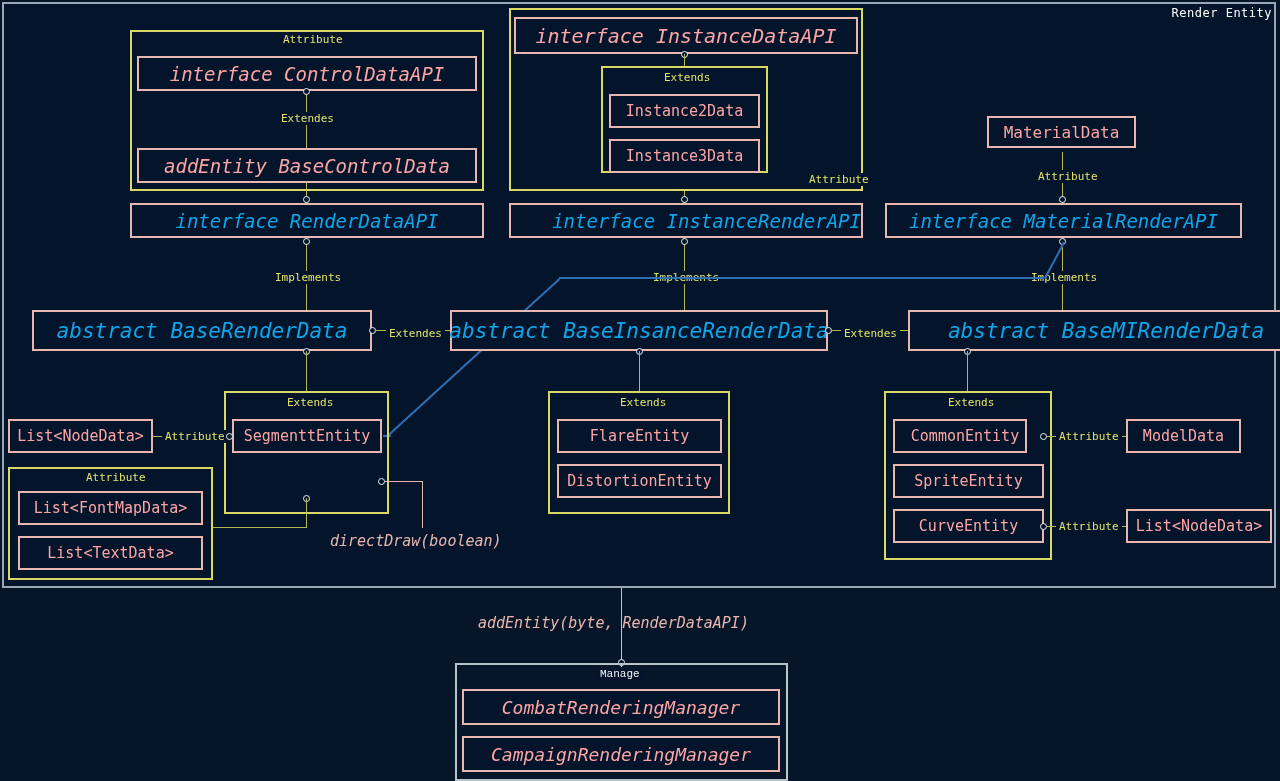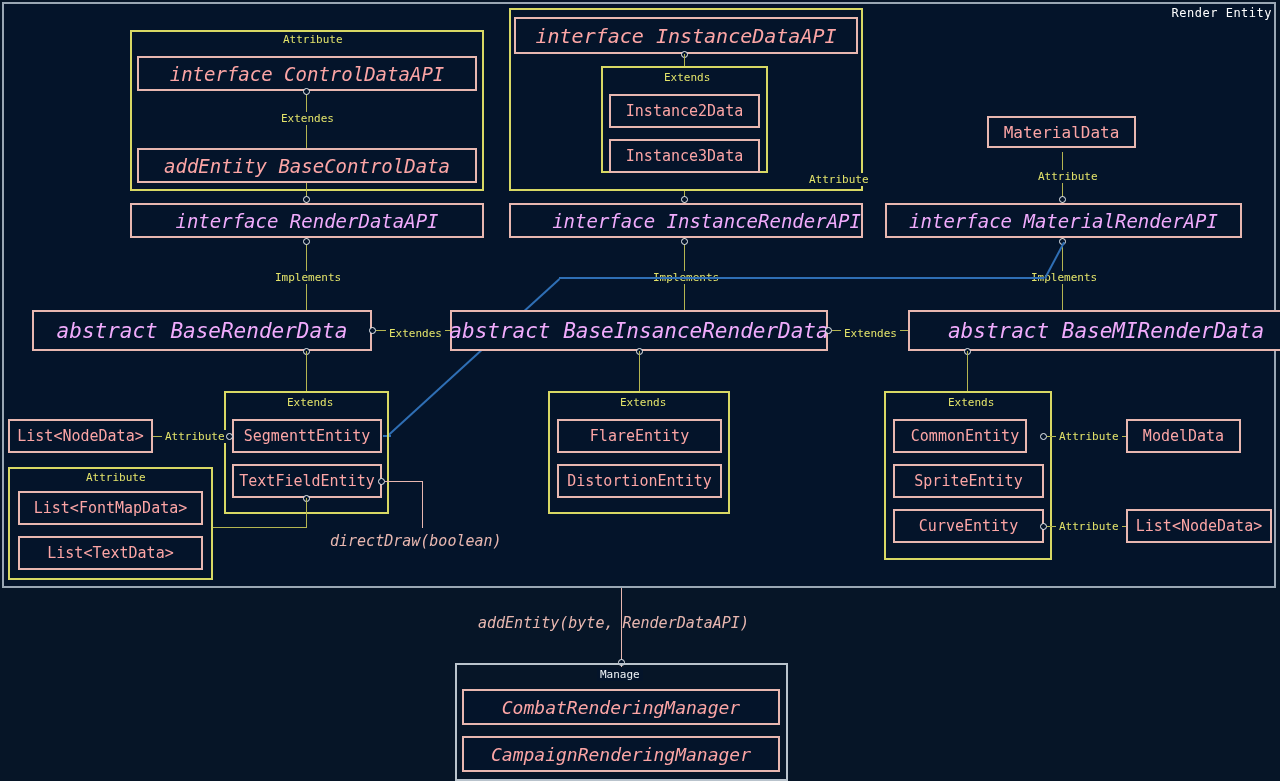--- a/index.html
+++ b/index.html
@@ -20,21 +20,21 @@
     letter-spacing:.5px;
   }
 
   
   .box{
     position:absolute;box-sizing:border-box;
     border:2px solid #e8b7b0;background:#04142a;
     display:flex;align-items:center;justify-content:center;
     color:#fca5a5;white-space:nowrap;
   }
-  .box.red{color:#f0abfc;}
+  .box.red{color:#0ea5e9;}
   .box.ital{font-style:italic;}
   .box .t{pointer-events:none;}
 
   
   .group{
     position:absolute;box-sizing:border-box;
     border:2px solid #d8d864;background:transparent;
   }
   .group.gray{border-color:#b9c3cc;}
   .group-label{
@@ -173,23 +173,20 @@
 
   <div class="dot" style="left:303px;top:348px;"></div>
   <div class="ln v" style="left:306px;top:351px;height:40px;"></div>
 
   <div class="group" style="left:224px;top:391px;width:165px;height:123px;"></div>
   <div class="group-label" style="left:284px;top:396px;">Extends</div>
 
   <div class="box" style="left:232px;top:419px;width:150px;height:34px;font-size:15px;">
     <span class="t">SegmenttEntity</span>
   </div>
-  <div class="box" style="left:232px;top:464px;width:150px;height:34px;font-size:15px;">
-    <span class="t">TextFieldEntity</span>
-  </div>
 
   <div class="box" style="left:8px;top:419px;width:145px;height:34px;font-size:15px;">
     <span class="t">List&lt;NodeData&gt;</span>
   </div>
   <div class="ln h" style="left:153px;top:436px;width:77px;"></div>
   <div class="edge-label" style="left:162px;top:430px;">Attribute</div>
   <div class="dot" style="left:226px;top:433px;"></div>
 
   <div class="dot" style="left:378px;top:478px;"></div>
   <div class="ln h pink" style="left:385px;top:481px;width:38px;"></div>
@@ -251,21 +248,21 @@
   <div class="edge-label" style="left:1056px;top:520px;">Attribute</div>
   <div class="box" style="left:1126px;top:509px;width:146px;height:34px;font-size:15px;">
     <span class="t">List&lt;NodeData&gt;</span>
   </div>
 
   <div class="ln v pink" style="left:621px;top:588px;height:79px;"></div>
   <div class="method-label" style="left:478px;top:614px;">addEntity(byte, RenderDataAPI)</div>
   <div class="dot" style="left:618px;top:659px;"></div>
 
   <div class="group gray" style="left:455px;top:663px;width:333px;height:118px;"></div>
-  <div class="group-label white" style="left:597px;top:668px;background:#04142a;">Manage</div>
+  <div class="group-label white" style="left:597px;top:668px;background:#04142a;font-family:Liberation Mono, monospace;">Manage</div>
 
   <div class="box ital" style="left:462px;top:689px;width:318px;height:36px;font-size:18px;">
     <span class="t">CombatRenderingManager</span>
   </div>
   <div class="box ital" style="left:462px;top:736px;width:318px;height:36px;font-size:18px;">
     <span class="t">CampaignRenderingManager</span>
   </div>
 
 </div>
 

